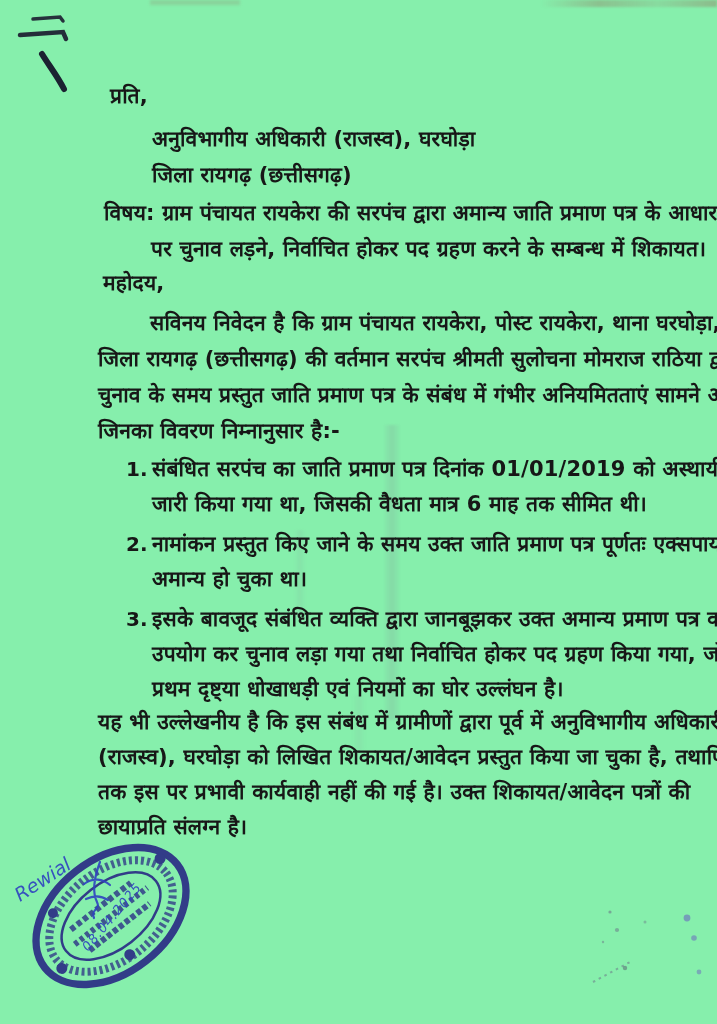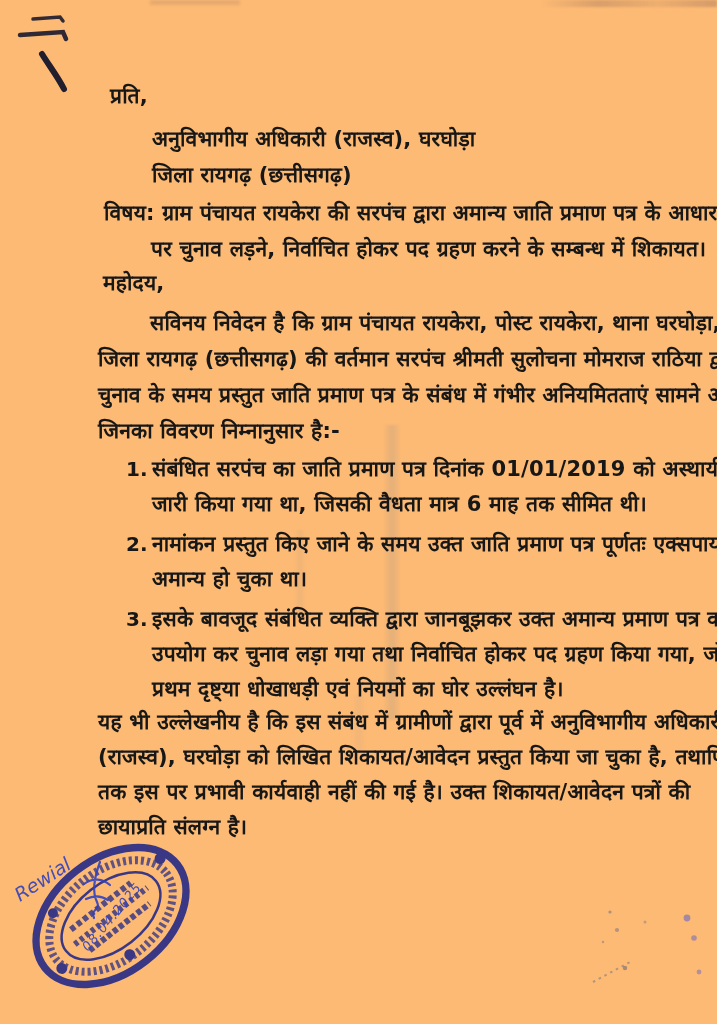--- a/index.html
+++ b/index.html
@@ -1,19 +1,19 @@
 <!DOCTYPE html>
 <html style="--ink: #2c2f86; --pen: #2f42c0;"><head>
 <meta charset="utf-8">
 <style>
   html,body{margin:0;padding:0;background:#e8e8e8;}
   .page{
     position:relative;
     width:717px;height:1024px;
-    background:#fdba74;
+    background:#86efac;
     font-family:"DejaVu Sans",sans-serif;
     color:#171717;
     overflow:hidden;
     margin:0 auto;
   }
   
   .line{
     font-weight:700;
     font-size:21px;
     line-height:36px;

